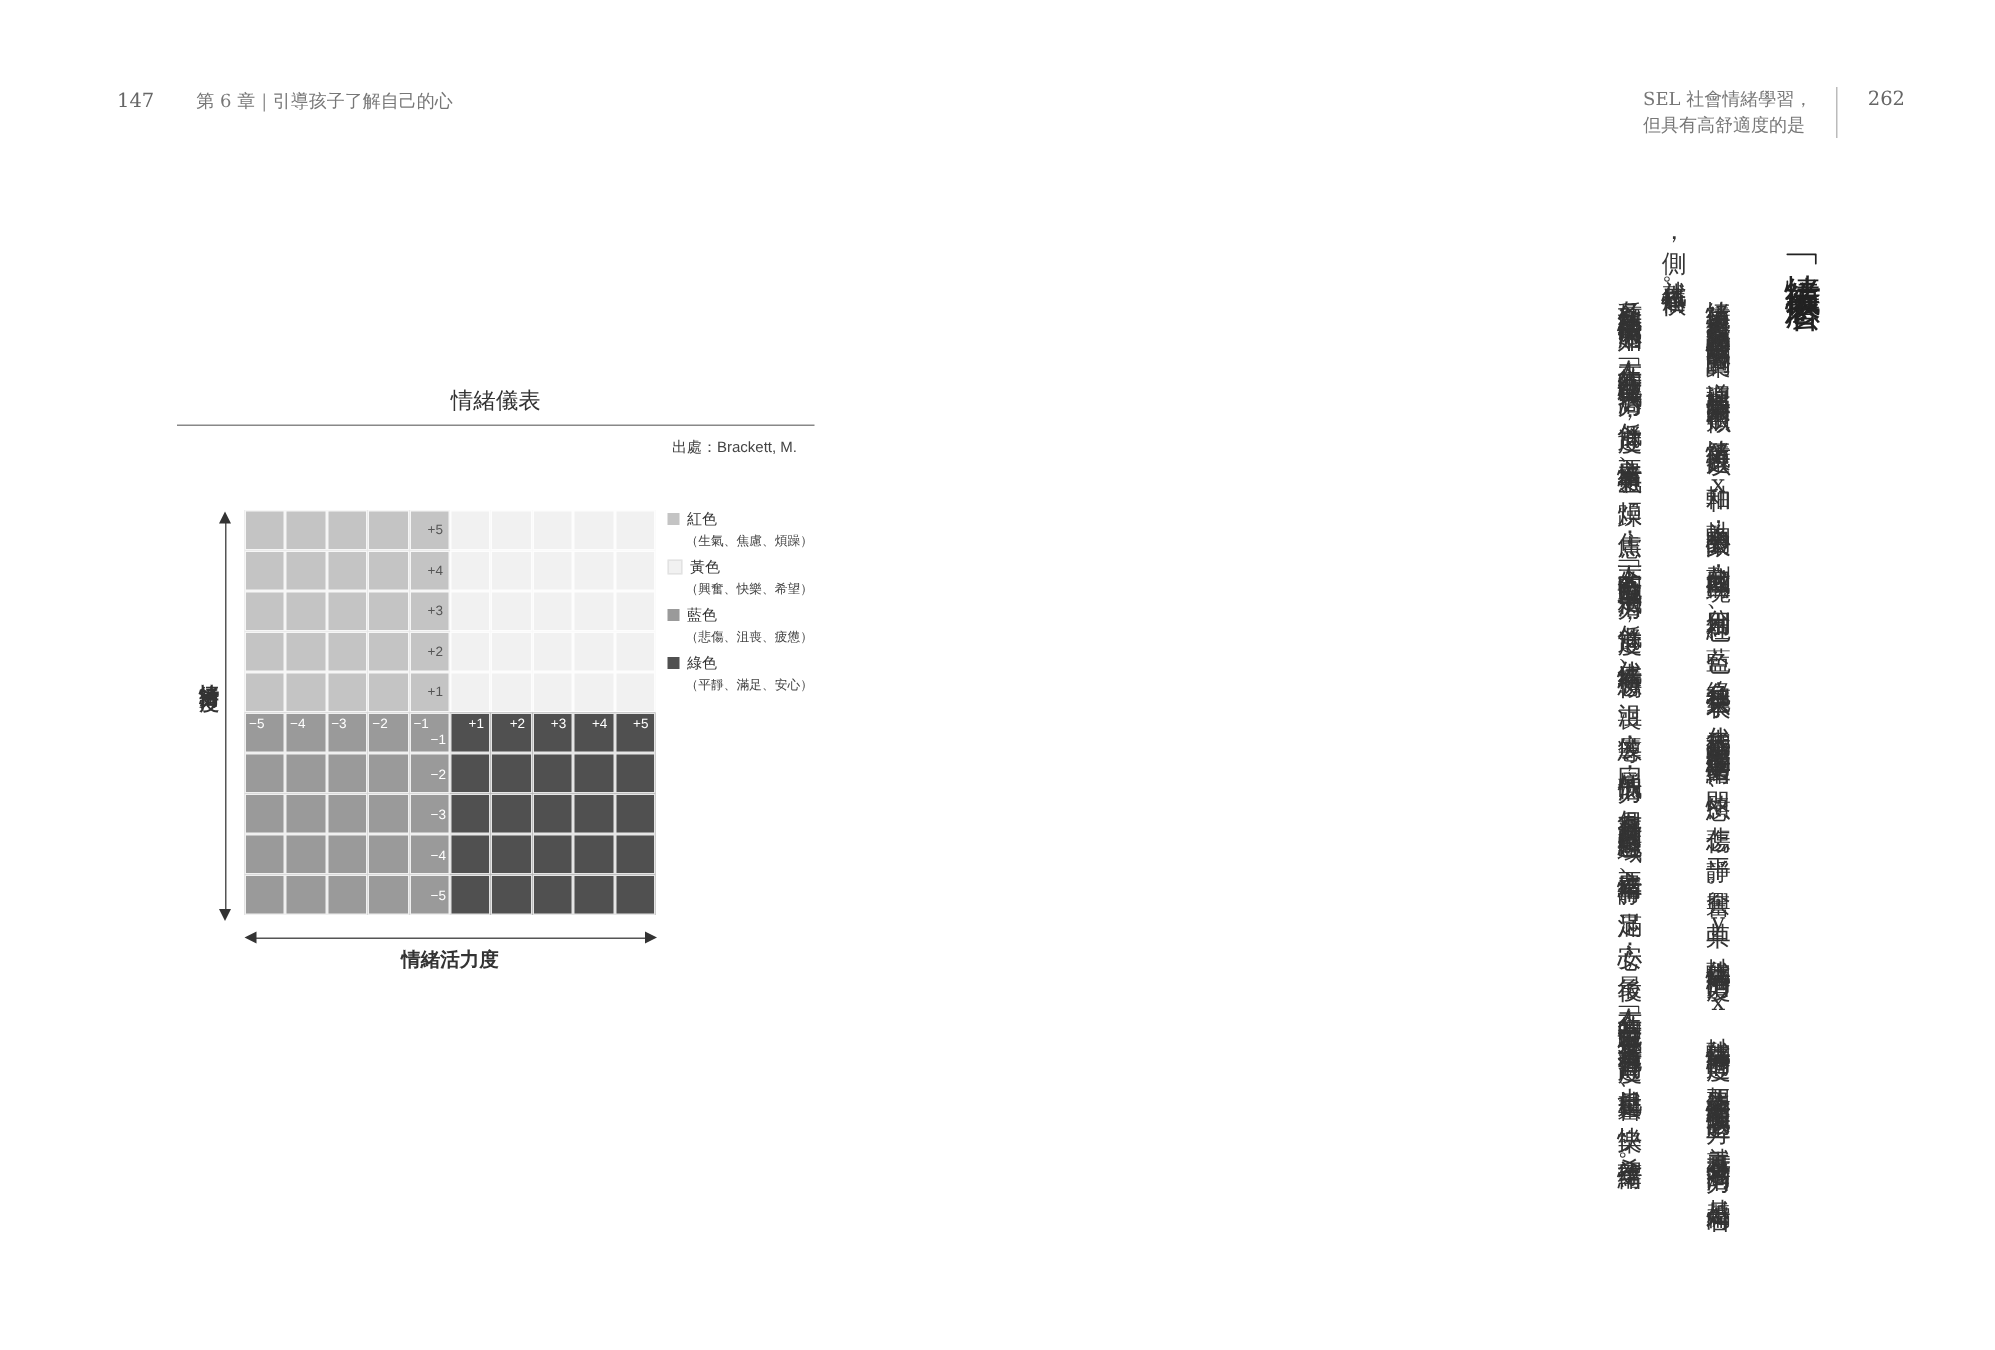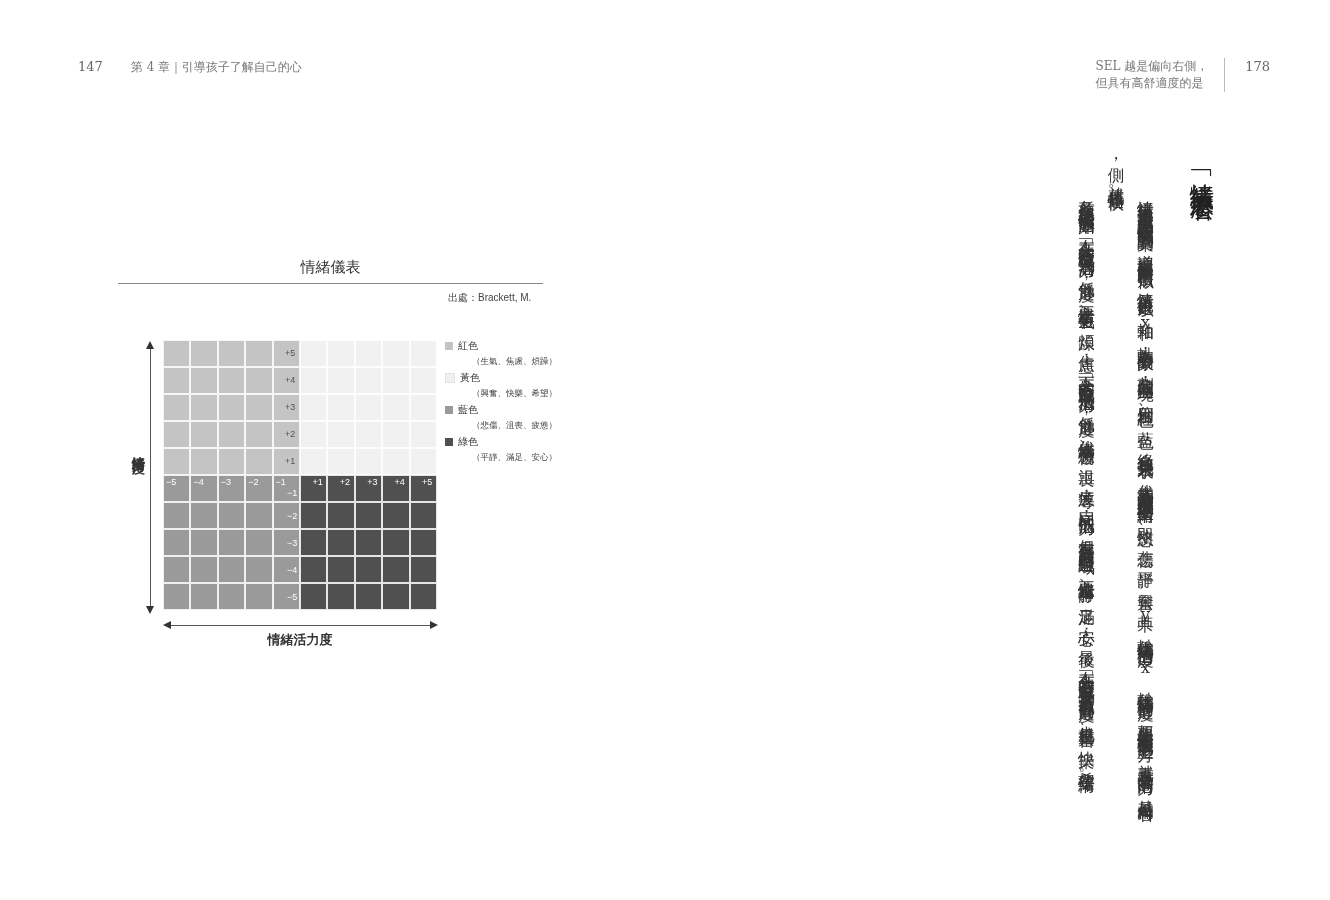--- a/index.html
+++ b/index.html
@@ -31,41 +31,41 @@
 
   .x-axis-line { position: absolute; left: 170px; top: 625px; width: 262px; height: 1px; background: #555; }
   .x-arrow-left { position: absolute; left: 163px; top: 621px; width: 0; height: 0; border-top: 4.5px solid transparent; border-bottom: 4.5px solid transparent; border-right: 8px solid #333; }
   .x-arrow-right { position: absolute; left: 430px; top: 621px; width: 0; height: 0; border-top: 4.5px solid transparent; border-bottom: 4.5px solid transparent; border-left: 8px solid #333; }
   .x-label { position: absolute; left: 163px; top: 631px; width: 274px; text-align: center; font-family: "DejaVu Sans", sans-serif; font-size: 13px; font-weight: bold; color: #333; }
 
   .legend { position: absolute; left: 445px; top: 339px; font-family: "DejaVu Sans", sans-serif; color: #333; }
   .legend-item { margin-bottom: 2px; }
   .legend-name { display: flex; align-items: center; font-size: 10px; height: 14px; }
   .swatch { width: 8px; height: 8px; margin-right: 5px; display: inline-block; }
-  .legend-desc { font-size: 8.5px; margin-left: 27px; height: 16px; line-height: 16px; color: #444; }
+  .legend-desc { font-size: 8.5px; margin-left: 12px; height: 16px; line-height: 16px; color: #444; }
 
   
   .vtext { position: absolute; writing-mode: vertical-rl; text-orientation: upright; font-family: "DejaVu Serif", serif; }
   .heading { right: 112px; top: 162px; height: 280px; font-family: "DejaVu Sans", sans-serif; font-size: 24px; color: #222; line-height: 32px; letter-spacing: 2px; }
   .body { right: 170px; top: 154px; height: 640px; font-size: 16.5px; color: #333; line-height: 29.5px; letter-spacing: 1.5px; text-align: justify; }
   .body p { margin: 0; text-indent: 2em; }
 </style>
 </head>
 <body>
 
 <div class="hdr hdr-left">
   <span class="pg">147</span>
-  <span>第 4 章｜引導孩子了解自己的心</span>
+  <span>第 6 章｜引導孩子了解自己的心</span>
 </div>
 <div class="hdr hdr-right">
   <div class="book">
-    <div>SEL 越是偏向右側，</div>
+    <div>SEL 社會情緒學習，</div>
     <div>但具有高舒適度的是</div>
   </div>
-  <span class="pg">178</span>
+  <span class="pg">262</span>
 </div>
 
 <div class="fig-title">情緒儀表</div>
 <div class="fig-rule"></div>
 <div class="fig-source">出處：Brackett, M.</div>
 
 <div class="grid" id="grid">
     <div class="cell" style="left: 0px; top: 0px; width: 27.4px; height: 27px; background: rgb(196, 196, 196);"></div>
     <div class="cell" style="left: 27.4px; top: 0px; width: 27.4px; height: 27px; background: rgb(196, 196, 196);"></div>
     <div class="cell" style="left: 54.8px; top: 0px; width: 27.4px; height: 27px; background: rgb(196, 196, 196);"></div>

